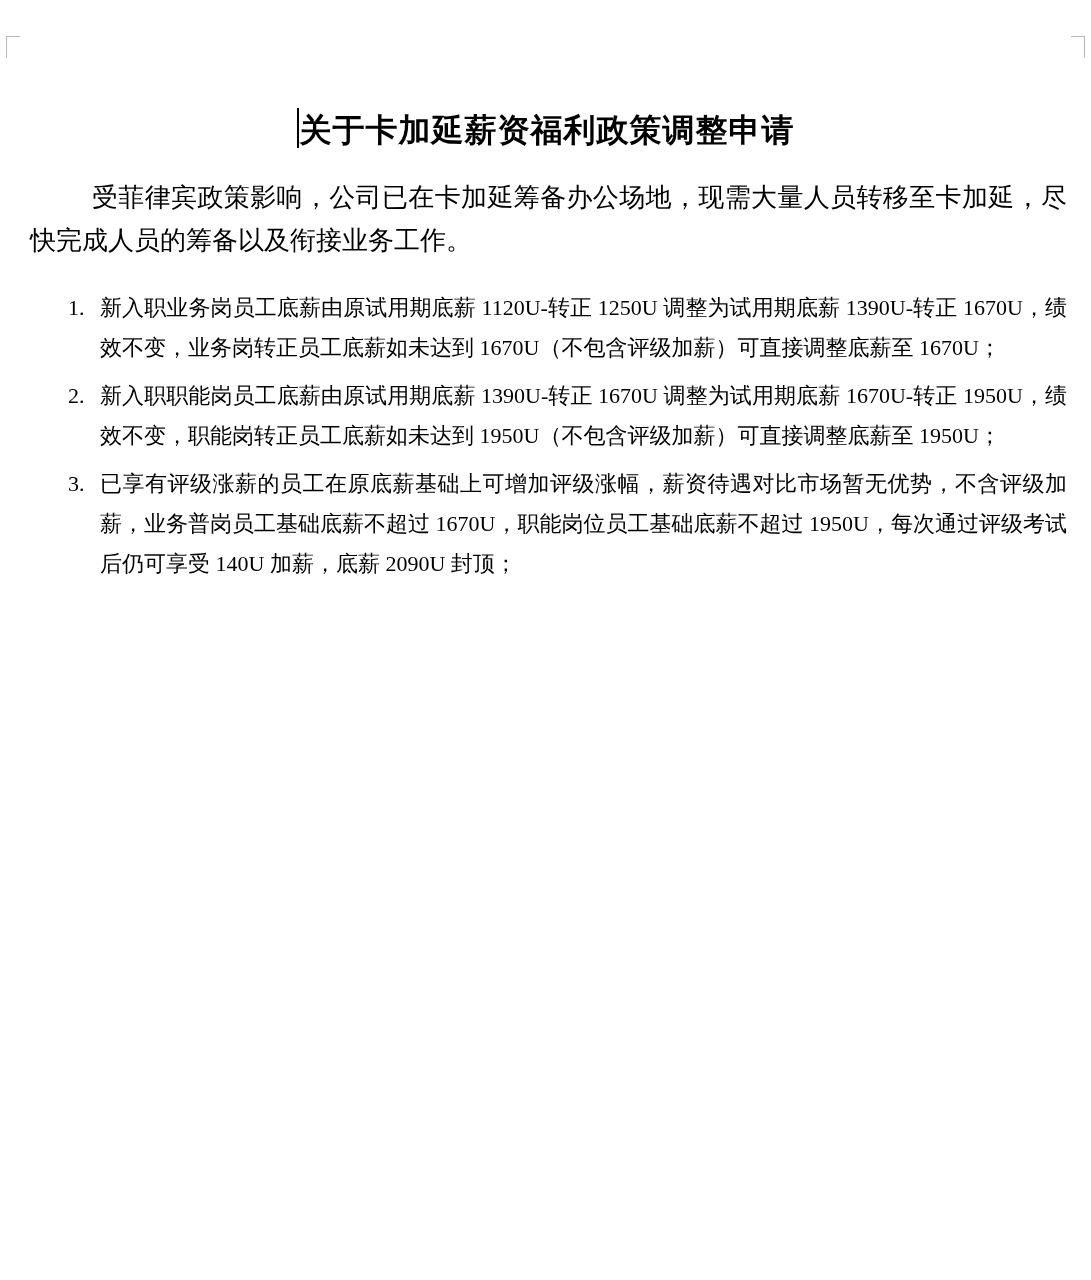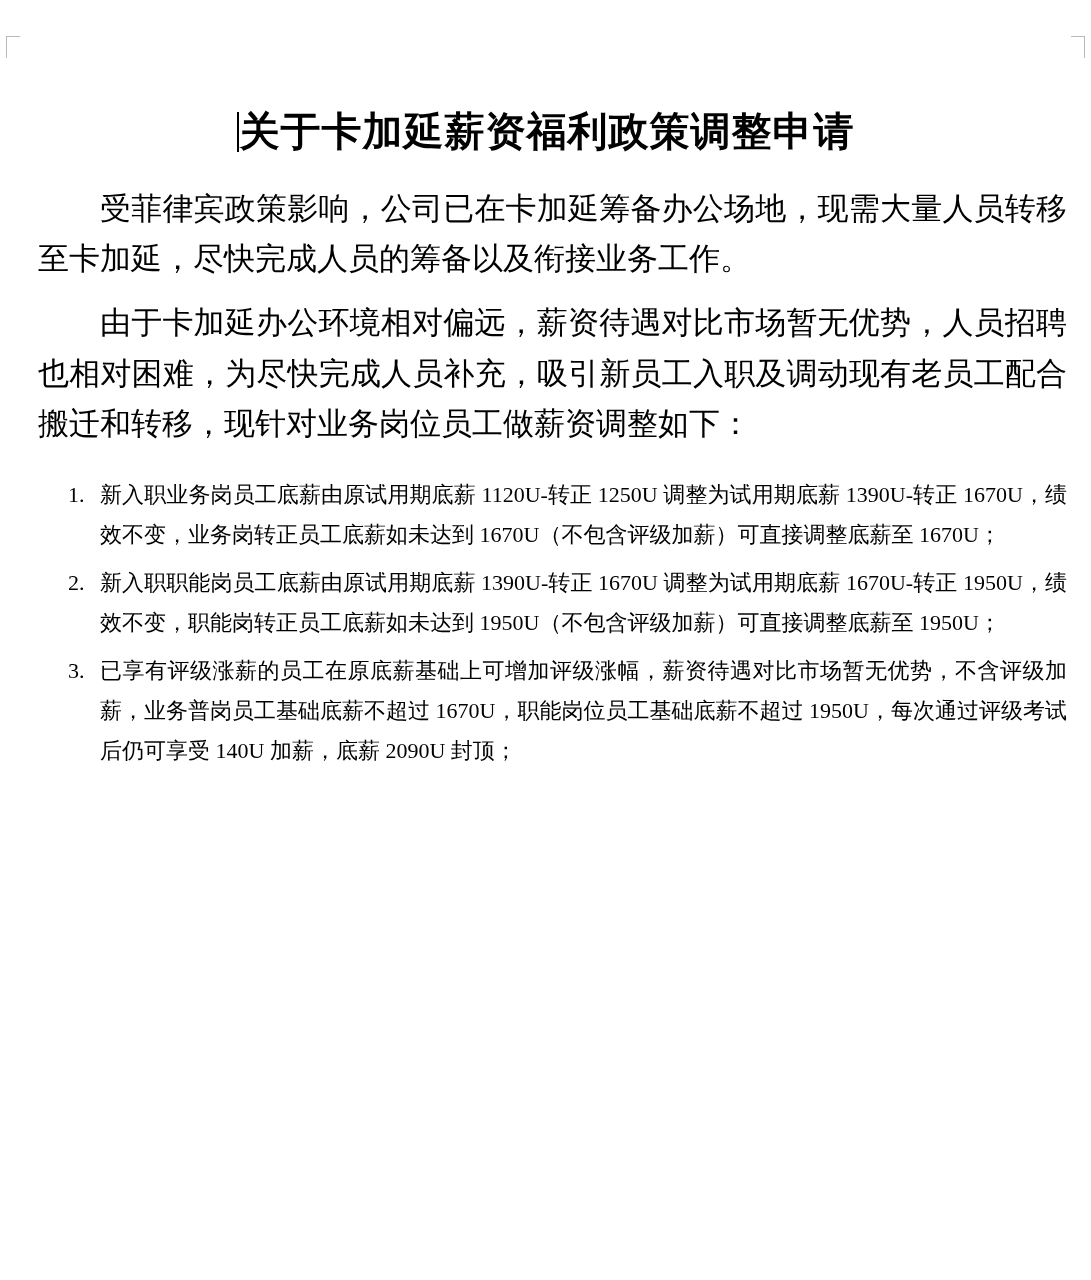--- a/index.html
+++ b/index.html
@@ -40,43 +40,43 @@
     position: absolute;
     left: 0;
     top: 0;
     width: 1091px;
     padding: 0 14px;
     box-sizing: border-box;
   }
 
   .doc-title {
     text-align: center;
-    font-size: 40px;
+    font-size: 32px;
     font-weight: 700;
     letter-spacing: 1px;
     margin: 108px 0 0 0;
     line-height: 1.2;
     position: relative;
   }
   
   .caret {
     display: inline-block;
     width: 2px;
     height: 40px;
     background: #000;
     vertical-align: -7px;
     margin-right: 1px;
   }
 
   .para {
-    font-size: 31px;
+    font-size: 26px;
     line-height: 1.62;
     text-align: justify;
     text-justify: inter-ideograph;
-    margin: 14px 10px 0 24px;
+    margin: 14px 10px 0 16px;
     text-indent: 62px;
   }
   .para.first { margin-top: 28px; }
 
   ol.items {
     margin: 26px 10px 0 10px;
     padding-left: 66px;
     font-size: 22px;
     line-height: 1.82;
   }
@@ -96,21 +96,20 @@
 <div class="page-guide left"></div>
 <div class="page-guide right"></div>
 <div class="page-guide-v left"></div>
 <div class="page-guide-v right"></div>
 
 <div class="doc">
 
   <h1 class="doc-title"><span class="caret"></span><span>关于卡加延薪资福利政策调整申请</span></h1>
 
   <p class="para first">受菲律宾政策影响，公司已在卡加延筹备办公场地，现需大量人员转移至卡加延，尽快完成人员的筹备以及衔接业务工作。</p>
-  <p class="para">由于卡加延办公环境相对偏远，薪资待遇对比市场暂无优势，人员招聘也相对困难，为尽快完成人员补充，吸引新员工入职及调动现有老员工配合搬迁和转移，现针对业务岗位员工做薪资调整如下：</p>
 
   <ol class="items">
     <li>新入职业务岗员工底薪由原试用期底薪 1120U-转正 1250U 调整为试用期底薪 1390U-转正 1670U，绩效不变，业务岗转正员工底薪如未达到 1670U（不包含评级加薪）可直接调整底薪至 1670U；</li>
     <li>新入职职能岗员工底薪由原试用期底薪 1390U-转正 1670U 调整为试用期底薪 1670U-转正 1950U，绩效不变，职能岗转正员工底薪如未达到 1950U（不包含评级加薪）可直接调整底薪至 1950U；</li>
     <li>已享有评级涨薪的员工在原底薪基础上可增加评级涨幅，薪资待遇对比市场暂无优势，不含评级加薪，业务普岗员工基础底薪不超过 1670U，职能岗位员工基础底薪不超过 1950U，每次通过评级考试后仍可享受 140U 加薪，底薪 2090U 封顶；</li>
   </ol>
 
 </div>
 
 </body></html>

